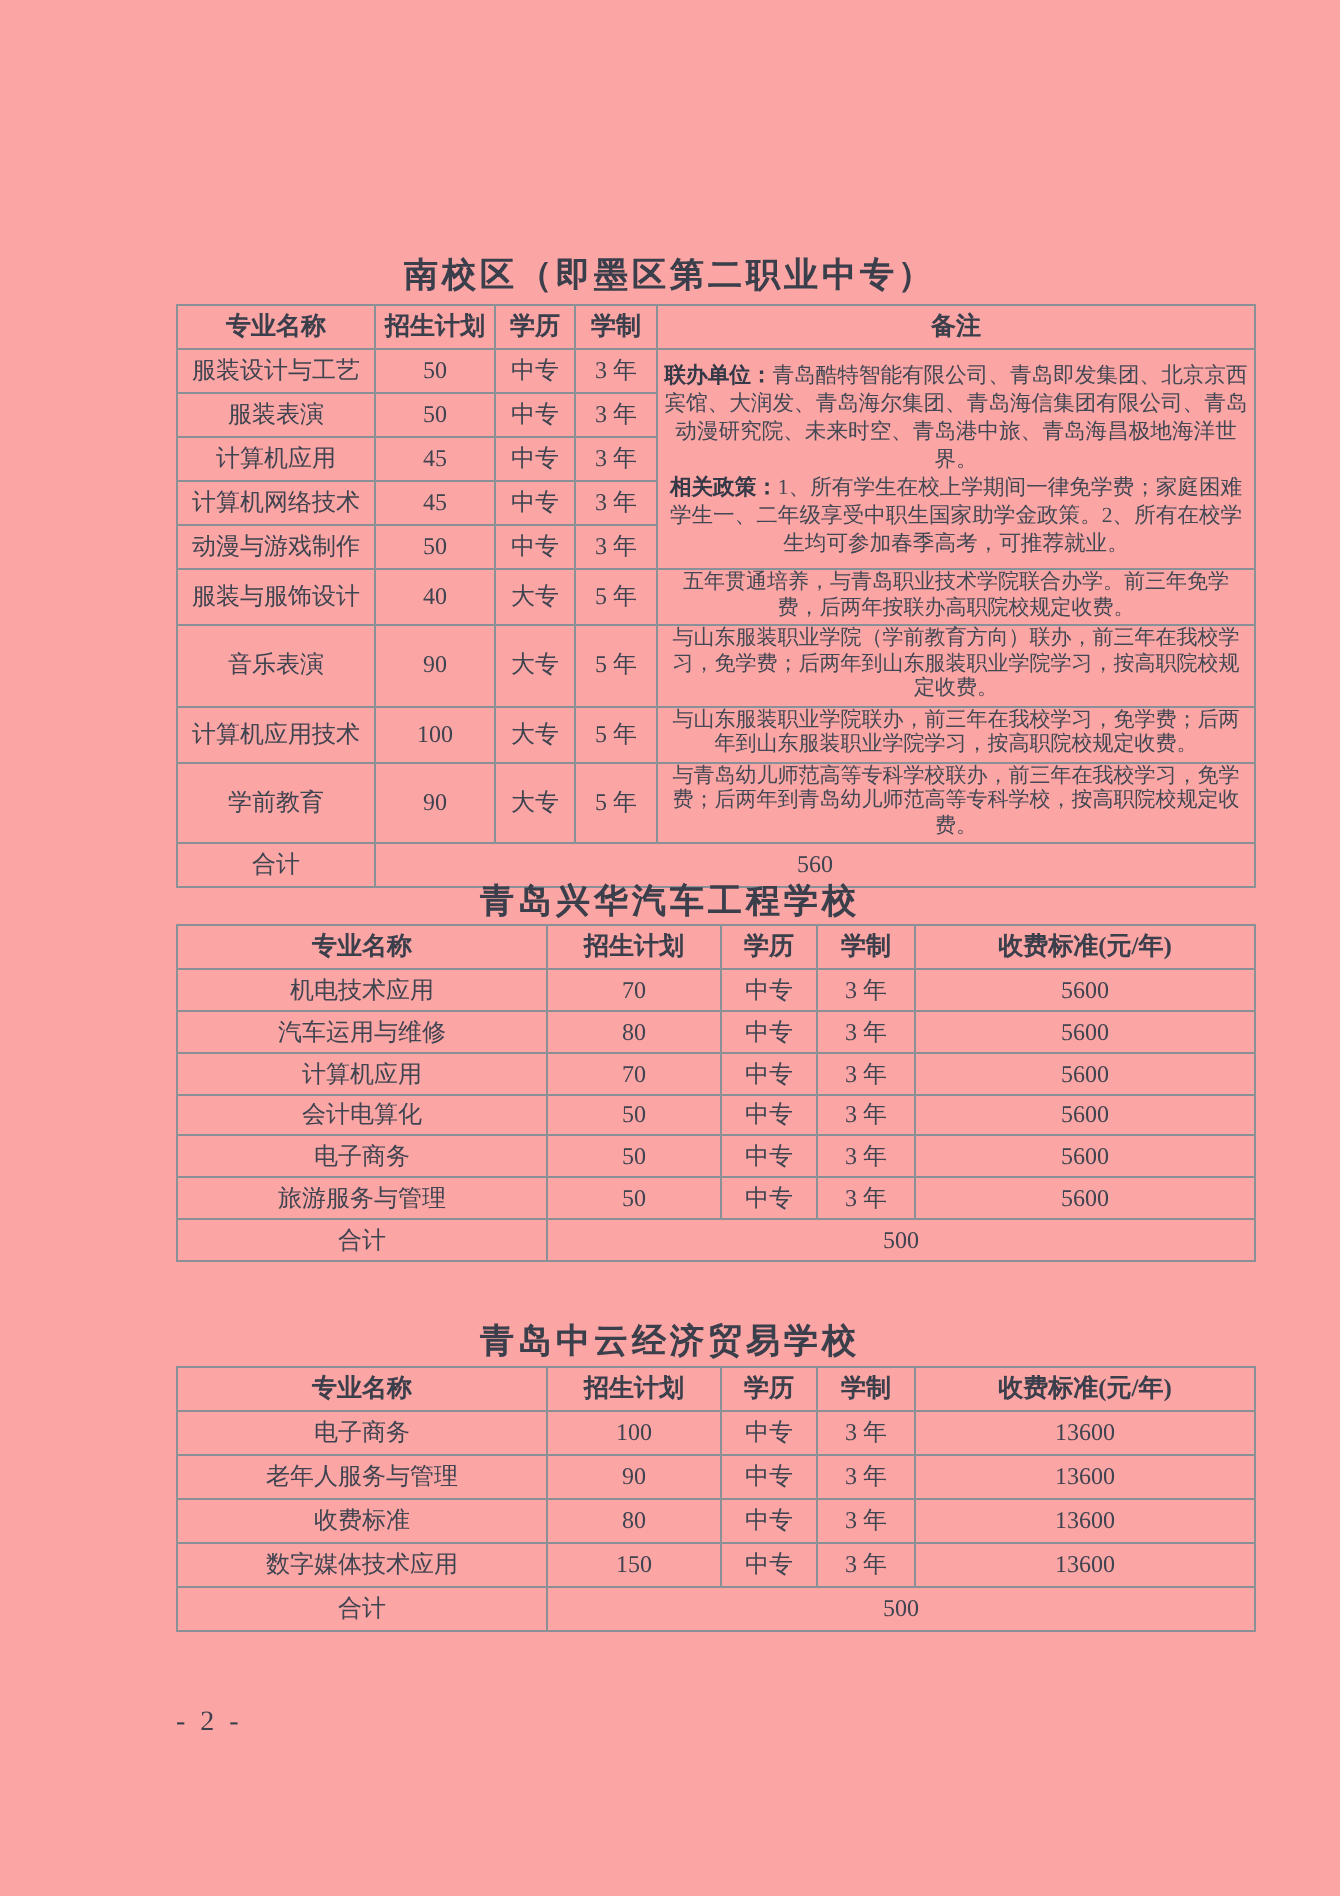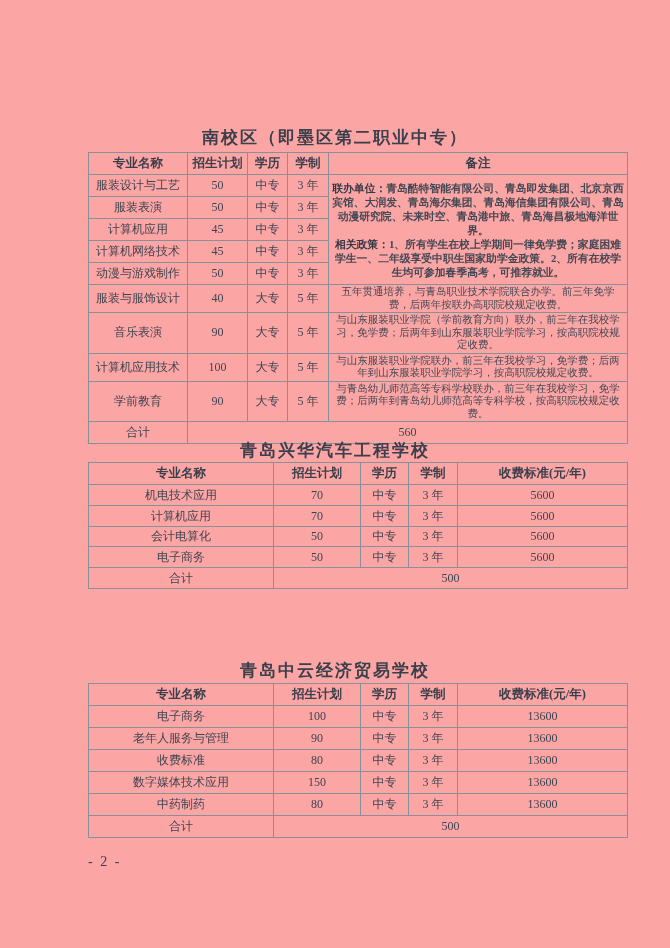--- a/index.html
+++ b/index.html
@@ -35,21 +35,21 @@
   }
   table.spec tr.hdr td{font-weight:bold;font-size:12.5px;color:#3a3f4b;}
   td.remark{
     text-align:left;font-size:10.5px;line-height:12.5px;
     padding:1px 5px;color:#434854;
   }
   td.remark-merged{
     text-align:left;font-size:10.8px;line-height:14px;
     padding:2px 5px;color:#434854;
   }
-  td.remark-merged p{margin:0;font-weight:bold;}
+  td.remark-merged p{margin:0;}
   td.remark-merged b{color:#343947;}
   .total-row td{font-size:12px;}
   .page-number{
     position:absolute;left:88px;top:854px;
     font-size:14px;letter-spacing:2px;color:#3a3f4b;
   }
 </style>
 </head>
 <body>
 
@@ -161,35 +161,49 @@
       <td>收费标准(元/年)</td>
     </tr>
     <tr style="height:21px">
       <td>机电技术应用</td>
       <td>70</td>
       <td>中专</td>
       <td>3 年</td>
       <td>5600</td>
     </tr>
     <tr style="height:21px">
+      <td>汽车运用与维修</td>
+      <td>80</td>
+      <td>中专</td>
+      <td>3 年</td>
+      <td>5600</td>
+    </tr>
+    <tr style="height:21px">
       <td>计算机应用</td>
       <td>70</td>
       <td>中专</td>
       <td>3 年</td>
       <td>5600</td>
     </tr>
     <tr style="height:19px">
       <td>会计电算化</td>
       <td>50</td>
       <td>中专</td>
       <td>3 年</td>
       <td>5600</td>
     </tr>
     <tr style="height:21px">
       <td>电子商务</td>
+      <td>50</td>
+      <td>中专</td>
+      <td>3 年</td>
+      <td>5600</td>
+    </tr>
+    <tr style="height:21px">
+      <td>旅游服务与管理</td>
       <td>50</td>
       <td>中专</td>
       <td>3 年</td>
       <td>5600</td>
     </tr>
     <tr class="total-row" style="height:21px">
       <td>合计</td>
       <td colspan="4">500</td>
     </tr>
   </tbody>
@@ -234,27 +248,20 @@
       <td>3 年</td>
       <td>13600</td>
     </tr>
     <tr style="height:22px">
       <td>数字媒体技术应用</td>
       <td>150</td>
       <td>中专</td>
       <td>3 年</td>
       <td>13600</td>
     </tr>
-    <tr style="height:22px">
-      <td>中药制药</td>
-      <td>80</td>
-      <td>中专</td>
-      <td>3 年</td>
-      <td>13600</td>
-    </tr>
     <tr class="total-row" style="height:22px">
       <td>合计</td>
       <td colspan="4">500</td>
     </tr>
   </tbody>
     </table>
 
   <div class="page-number">- 2 -</div>
 
 </div>

